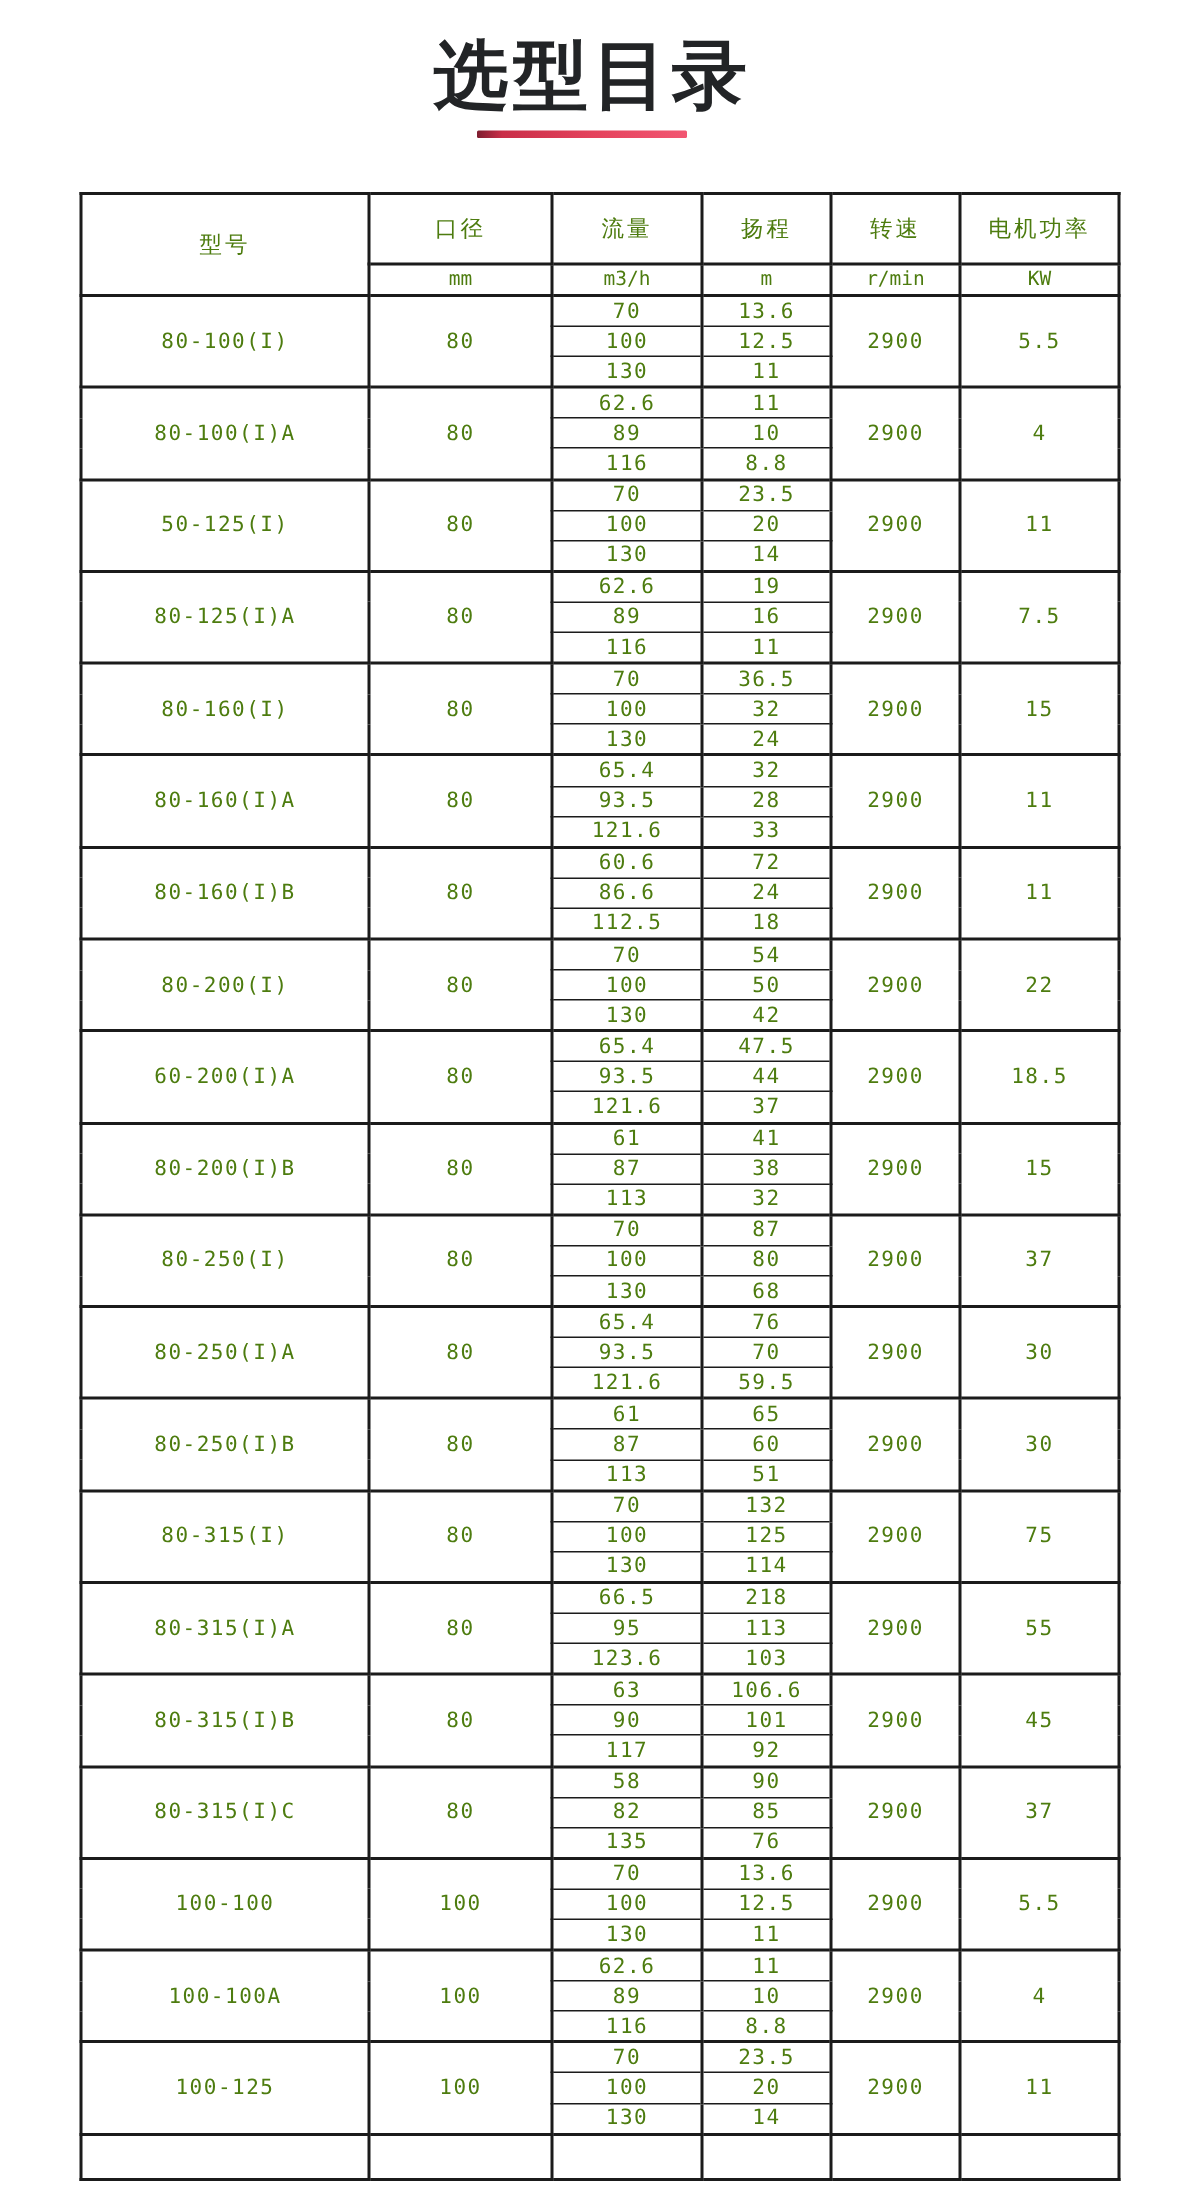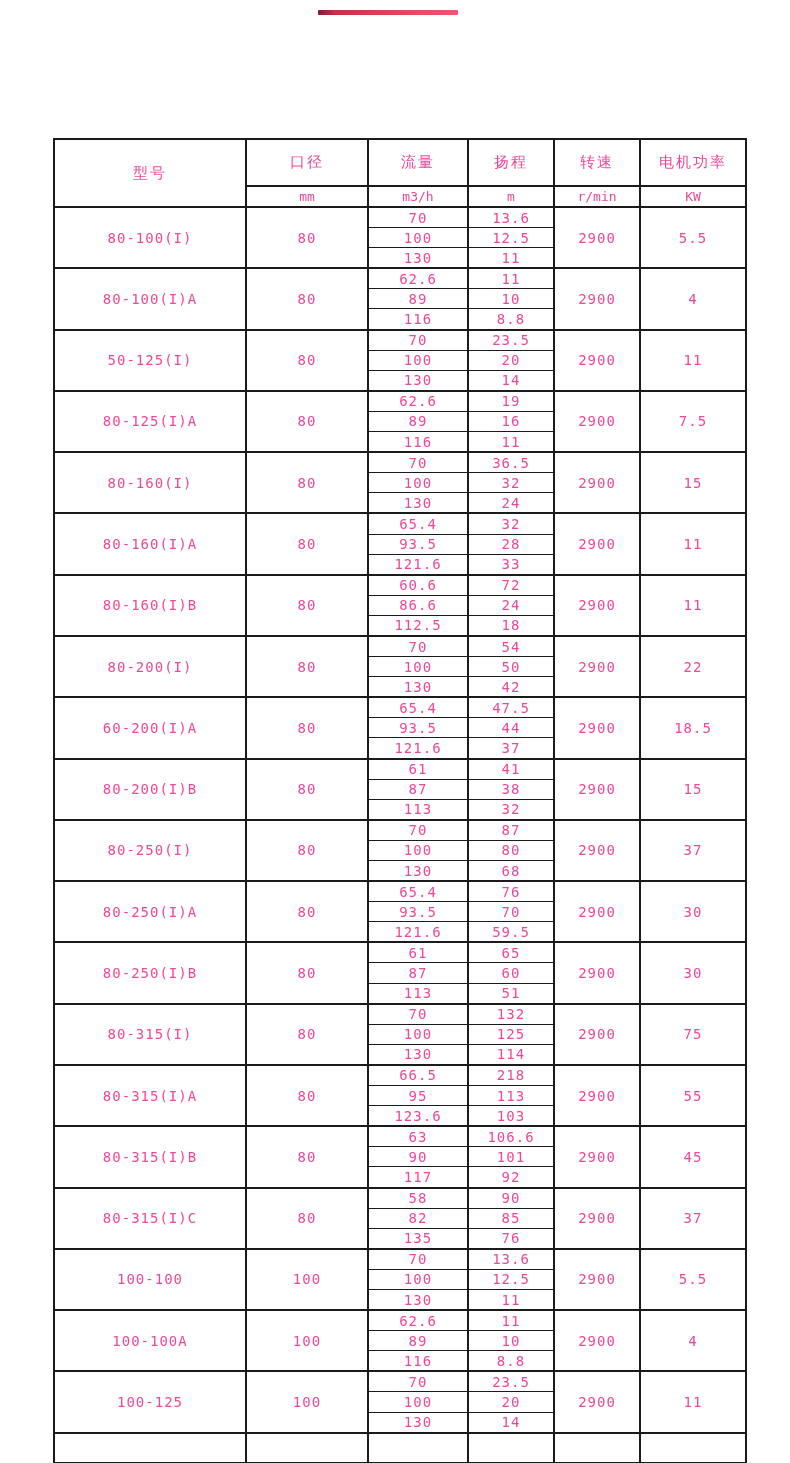--- a/index.html
+++ b/index.html
@@ -36,21 +36,21 @@
     background: linear-gradient(90deg, #7e1e30 0%, #c92e48 12%, #e4425c 55%, #f25672 100%);
     border-radius: 1px;
   }
   .catalog-table {
     position: absolute;
     left: 53px;
     top: 128px;
     width: 692px;
     border-collapse: collapse;
     table-layout: fixed;
-    color: #ec4899;
+    color: #4d7c0f;
   }
   .catalog-table th,
   .catalog-table td {
     border: 2px solid #1b1b1b;
     text-align: center;
     vertical-align: middle;
     padding: 0;
     font-weight: normal;
     overflow: hidden;
     white-space: nowrap;
@@ -84,20 +84,21 @@
   }
   .catalog-table td.stub {
     height: 28px;
   }
 </style>
 </head>
 <body>
 
 <div class="page">
 
+  <h1 class="page-title">选型目录</h1>
   <div class="accent-line"></div>
 
   <table class="catalog-table">
     <colgroup>
       <col style="width:192px">
       <col style="width:122px">
       <col style="width:100px">
       <col style="width:86px">
       <col style="width:86px">
       <col style="width:106px">

